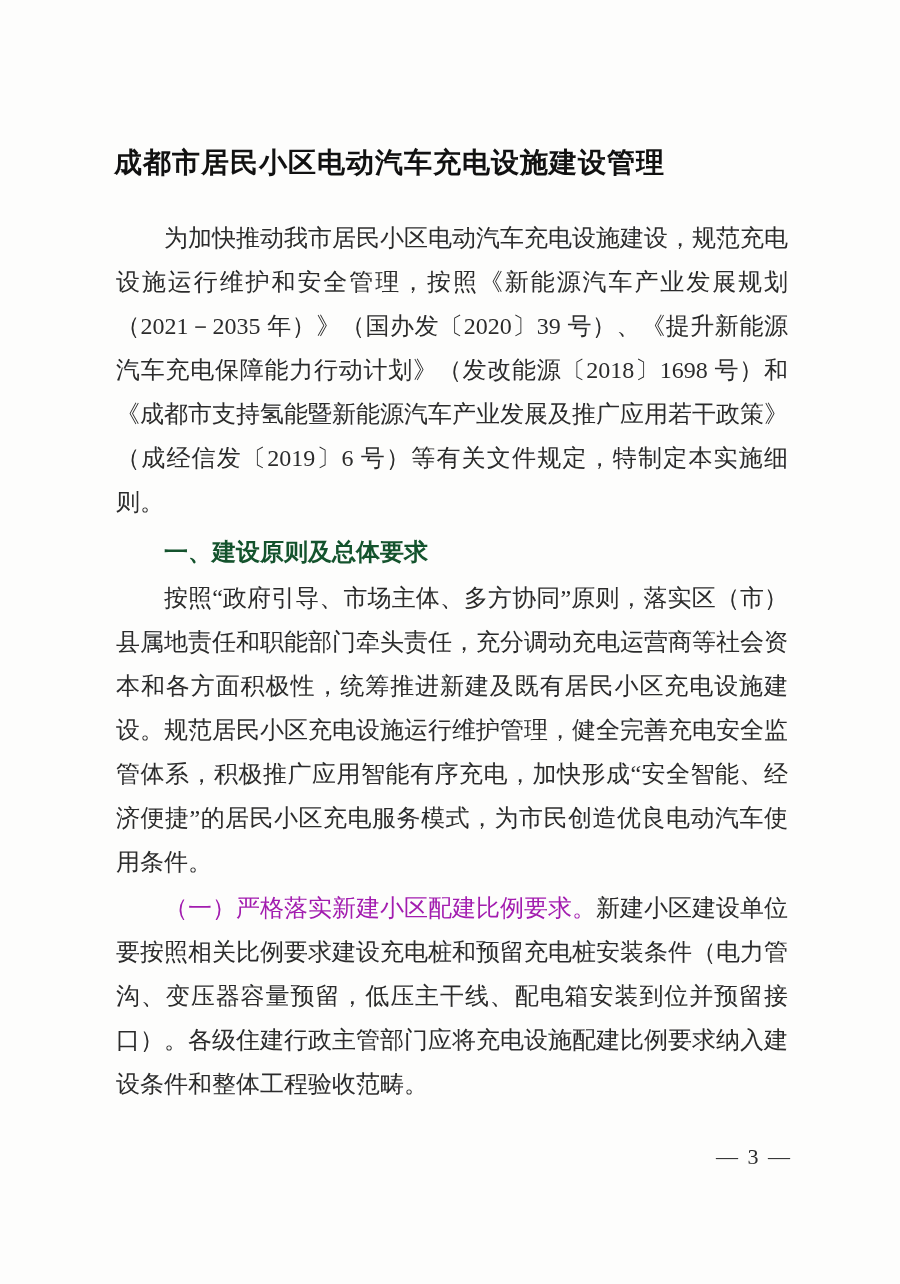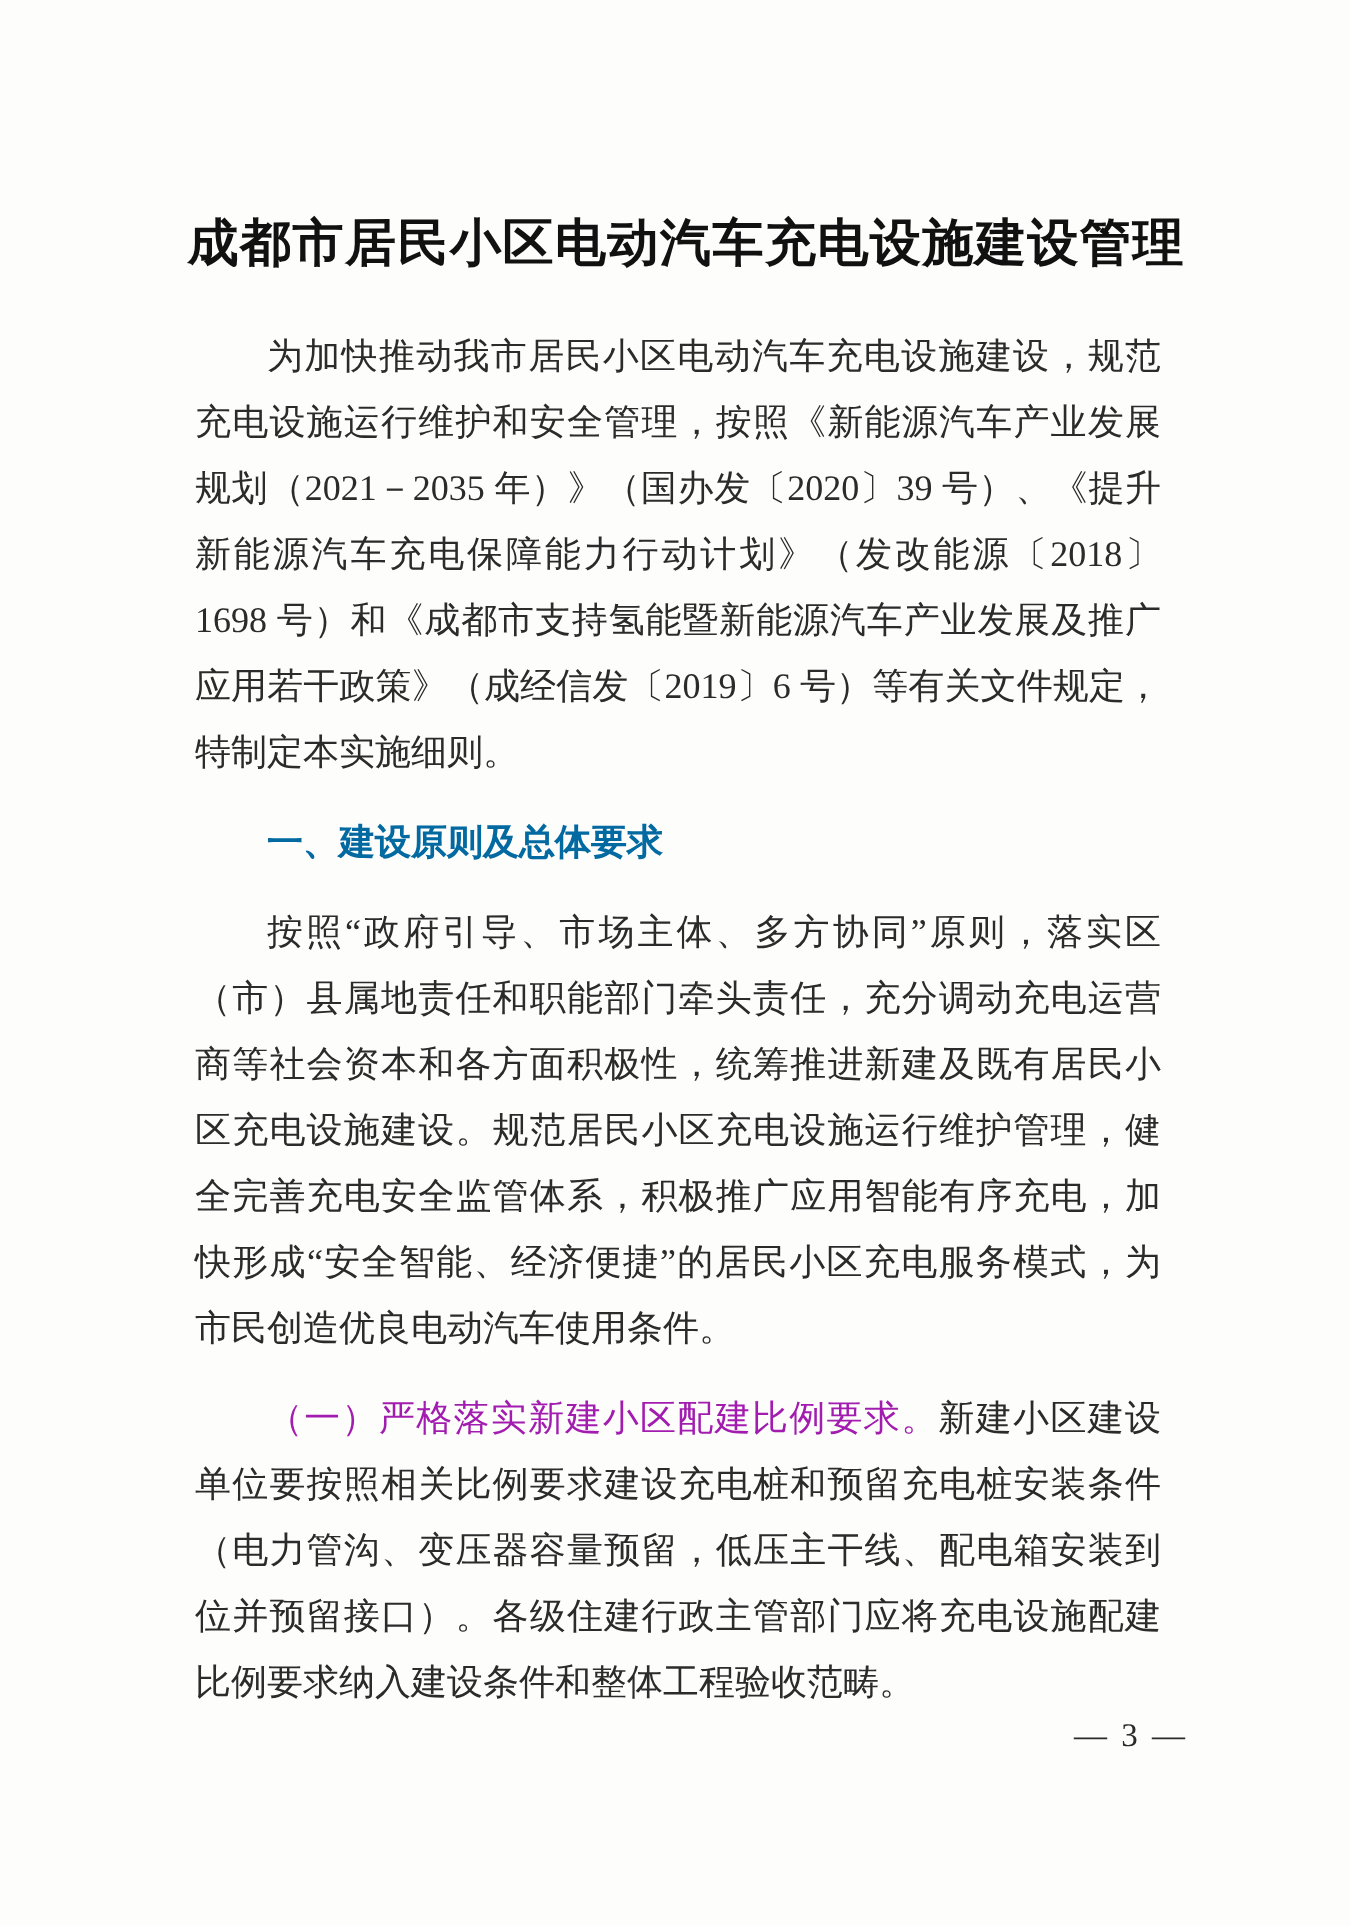--- a/index.html
+++ b/index.html
@@ -17,38 +17,38 @@
     color: #2b2b2b;
   }
   .content {
     position: absolute;
     left: 114px;
     top: 136px;
     width: 676px;
   }
   .doc-title {
     margin: 0 0 26px 0;
-    font-size: 34px;
+    font-size: 28px;
     font-weight: bold;
     line-height: 54px;
-    text-align: right;
+    text-align: left;
     color: #111111;
     letter-spacing: 1px;
   }
   .body-text p {
-    margin: 16px;
+    margin: 2px;
     font-size: 24px;
     line-height: 44px;
     text-align: justify;
     text-indent: 2em;
     letter-spacing: 0;
   }
   .section-heading {
     font-weight: bold;
-    color: #0369a1;
+    color: #14532d;
     margin-top: 6px !important;
   }
   .item-lead {
     color: #a21caf;
   }
   .page-number {
     position: absolute;
     top: 1144px;
     right: 108px;
     font-size: 22px;

